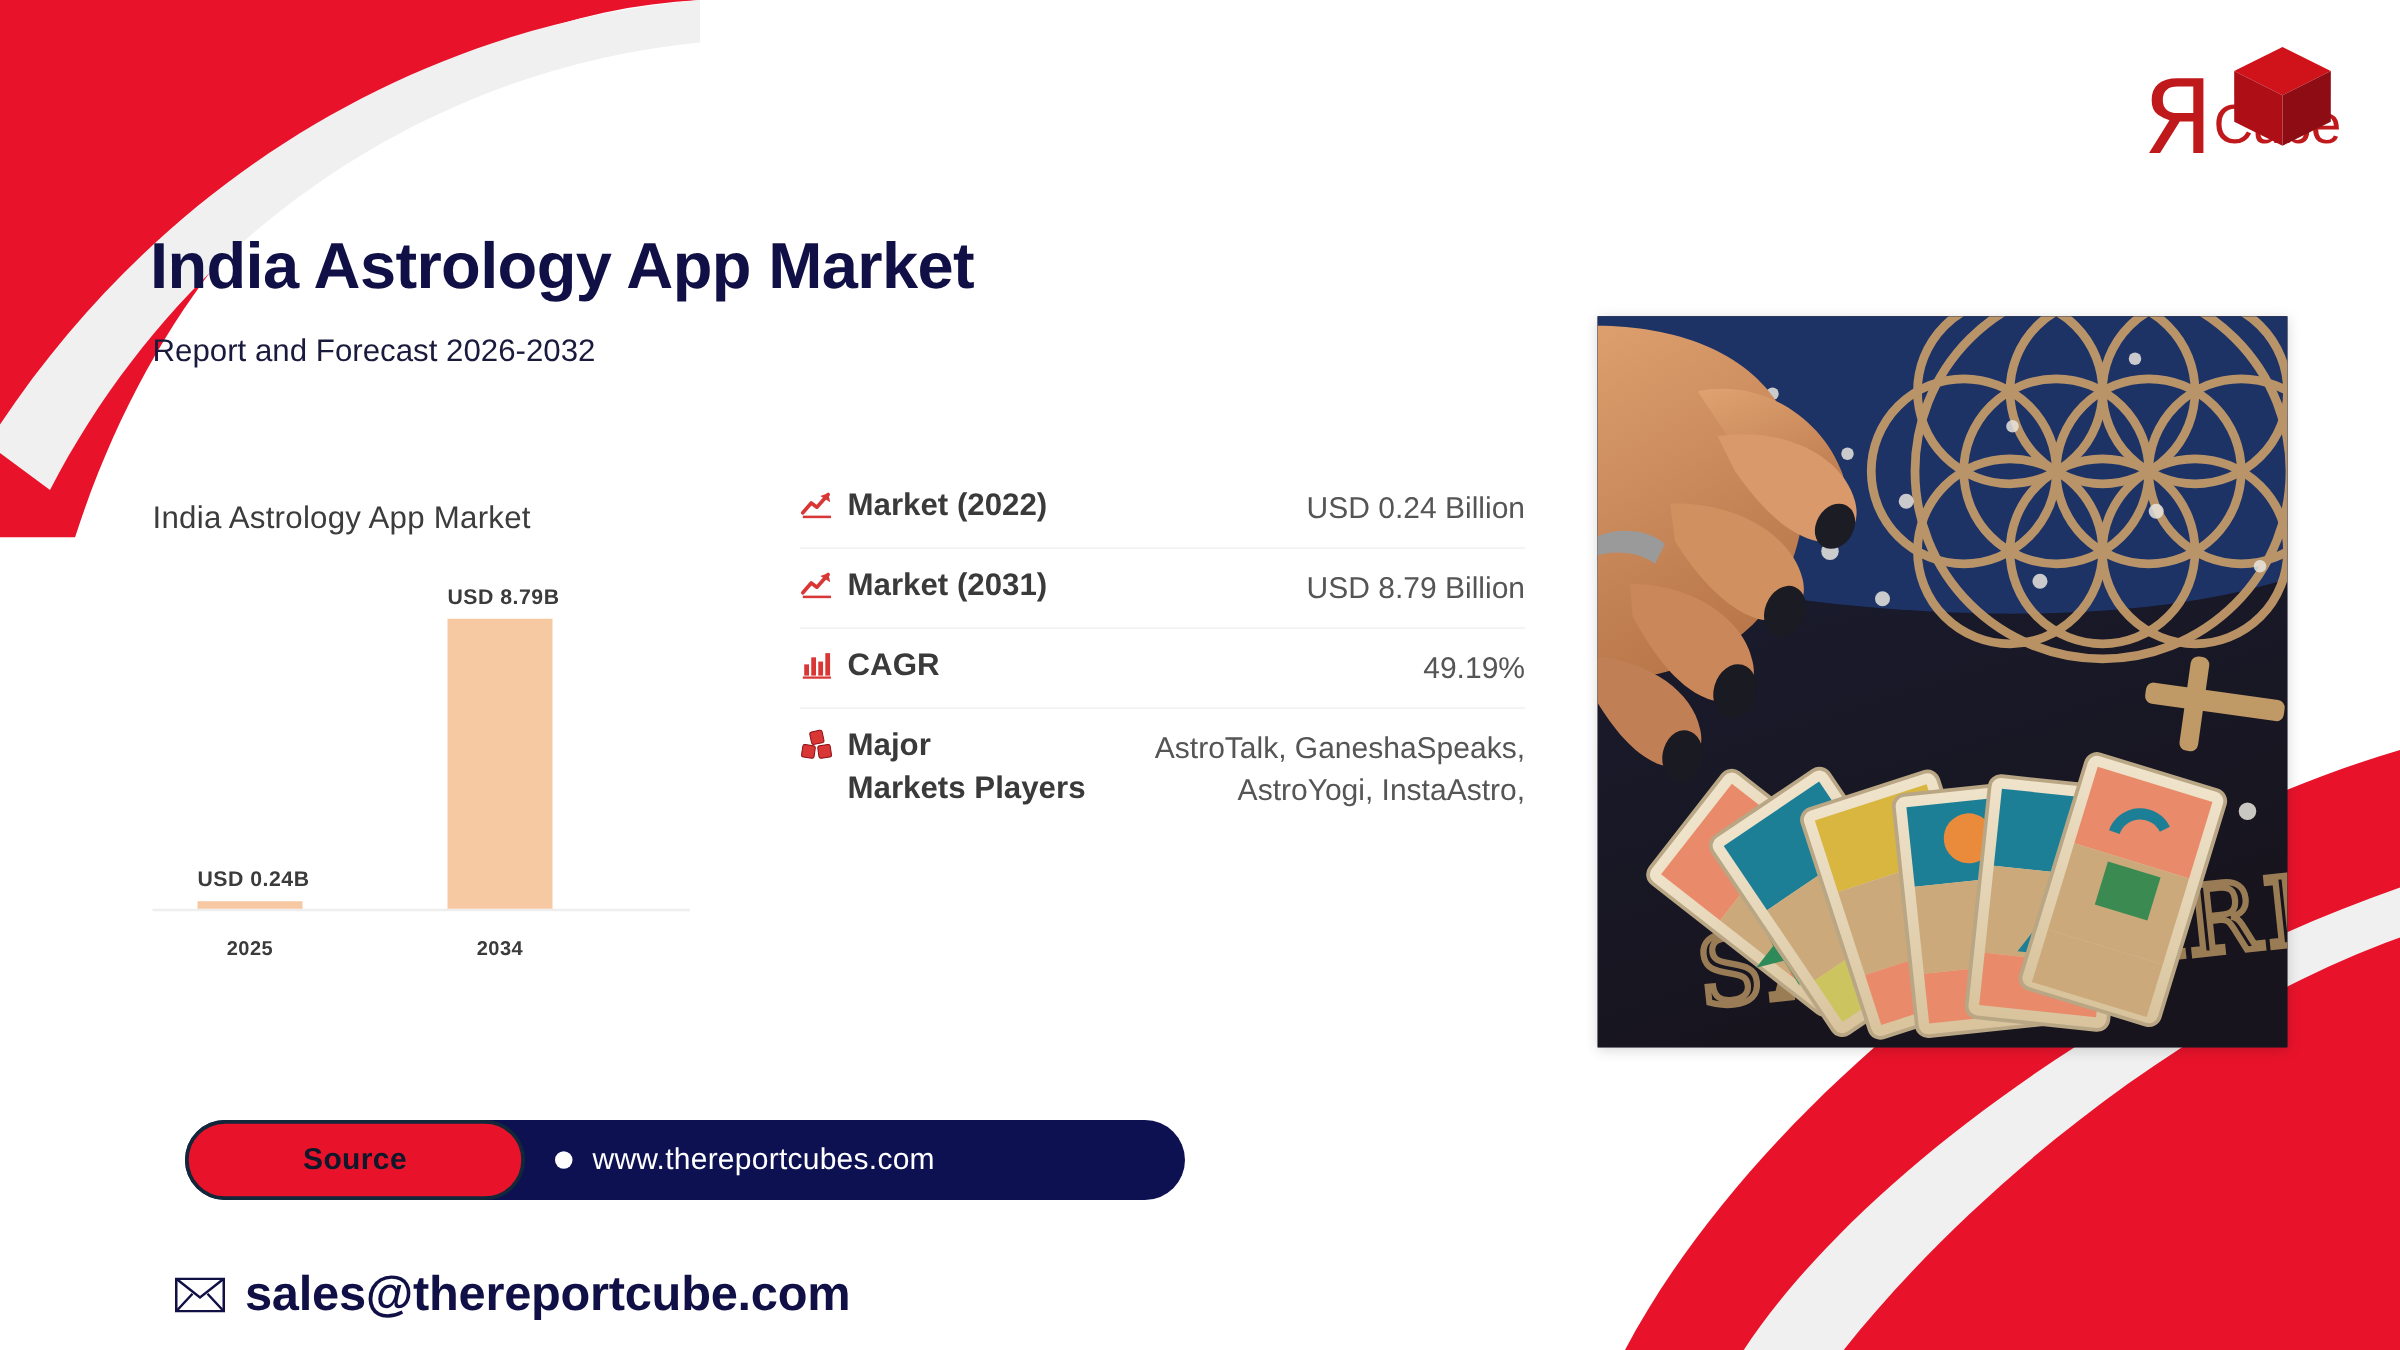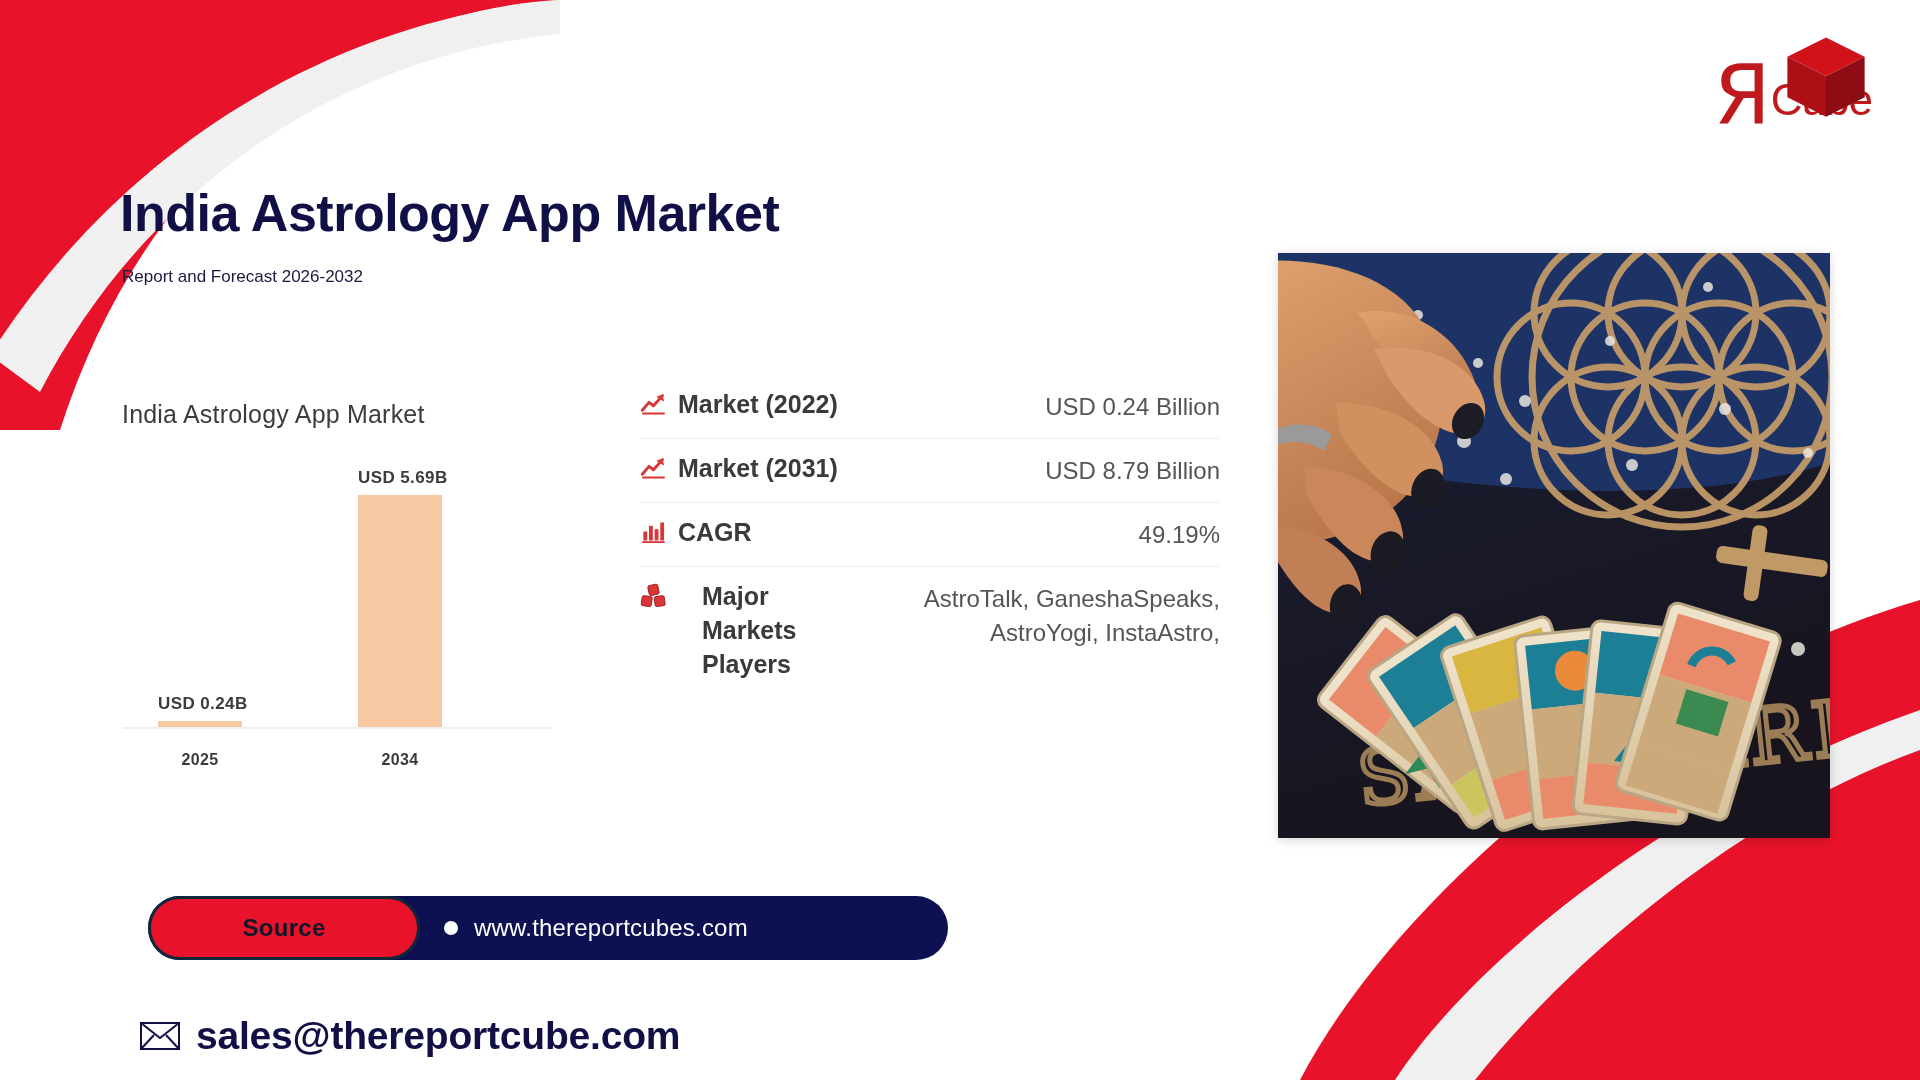--- a/index.html
+++ b/index.html
@@ -24,21 +24,21 @@
                margin-left:2px; margin-bottom:6px; letter-spacing:-1px; }
   .logo-cube { position:absolute; right:0px; top:-6px; width:92px; height:92px; }
 
   
   .page-title {
     position:absolute; left:120px; top:183px;
     font-size:52px; font-weight:bold; color:#101046; letter-spacing:-0.5px;
   }
   .page-subtitle {
     position:absolute; left:122px; top:267px;
-    font-size:17px; color:#1a1a3d; font-weight:400;
+    font-size:25px; color:#1a1a3d; font-weight:400;
   }
 
   
   .chart-card { position:absolute; left:122px; top:400px; width:430px; height:420px; }
   .chart-title { font-size:25px; color:#3c3c3c; font-weight:400; letter-spacing:.2px; }
   .chart-plot { position:relative; height:310px; margin-top:38px; }
   .axis-line { position:absolute; left:0; right:0; bottom:48px; height:2px; background:#eeeeee; }
   .bar-group { position:absolute; bottom:50px; width:84px; text-align:center; }
   .bar-group.g1 { left:36px; }
   .bar-group.g2 { left:236px; }
@@ -113,21 +113,21 @@
 <div class="chart-card">
   <div class="chart-title">India Astrology App Market</div>
   <div class="chart-plot">
     <div class="axis-line"></div>
 
     <div class="bar-group g1">
       <div class="bar-value">USD 0.24B</div>
       <div class="bar" id="bar0" style="height: 6.33447px;"></div>
     </div>
     <div class="bar-group g2">
-      <div class="bar-value">USD 5.69B</div>
+      <div class="bar-value">USD 8.79B</div>
       <div class="bar" id="bar1" style="height: 232px;"></div>
     </div>
 
     <div class="bar-label l1">2025</div>
     <div class="bar-label l2">2034</div>
   </div>
 </div>
 
 <div class="facts">
 
@@ -172,21 +172,21 @@
 
   <div class="fact-row">
     <div class="fact-left">
       <svg class="fact-icon" viewBox="0 0 24 24">
         <g fill="#D93636" stroke="#8E0C13" stroke-width="0.7">
           <rect x="7.5" y="2.5" width="9" height="9" rx="1.6" transform="rotate(-12 12 7)"></rect>
           <rect x="1.5" y="12.5" width="9" height="9" rx="1.6" transform="rotate(8 6 17)"></rect>
           <rect x="13" y="12.5" width="9" height="9" rx="1.6" transform="rotate(-8 17.5 17)"></rect>
         </g>
       </svg>
-      <div class="fact-label" style="white-space:pre-line;margin-left:24px;">Major
+      <div class="fact-label" style="white-space:pre-line;">Major
 Markets Players</div>
     </div>
     <div class="fact-value" style="max-width:310px;">AstroTalk, GaneshaSpeaks, AstroYogi, InstaAstro,</div>
   </div>
 
 </div>
 
 <div class="photo">
   <svg viewBox="0 0 552 585" preserveAspectRatio="xMidYMid slice">
     <defs>

